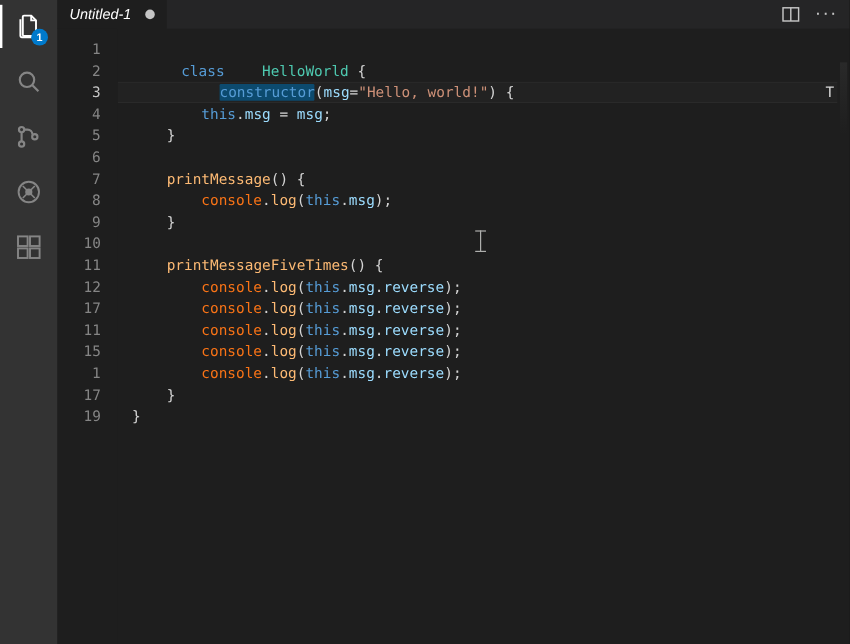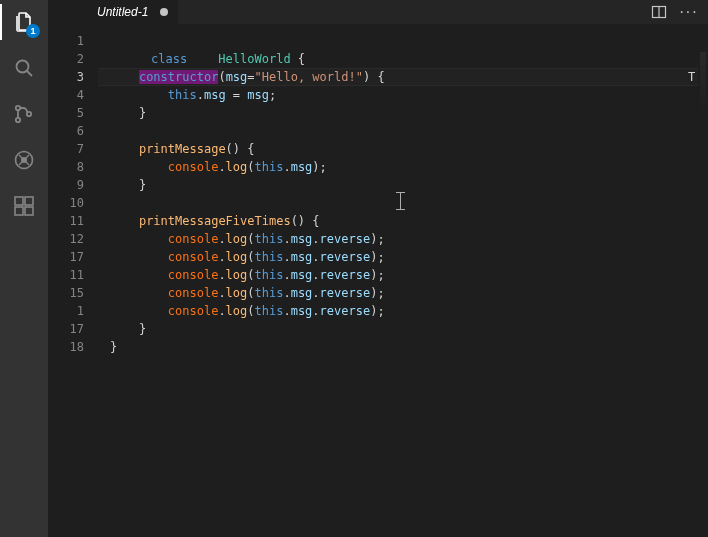--- a/index.html
+++ b/index.html
@@ -11,21 +11,21 @@
   .activity-item { width: 28px; height: 28px; display: flex; align-items: center; justify-content: center; color: #858585; cursor: pointer; position: relative; }
   .activity-item.active { color: #ffffff; }
   .activity-item.active::before { content: ""; position: absolute; left: -10px; top: -4px; width: 2px; height: 36px; background: #ffffff; }
   .activity-item svg { width: 24px; height: 24px; }
   .badge { position: absolute; bottom: -2px; right: -2px; background: #007acc; color: #fff; font-size: 9px; min-width: 14px; height: 14px; border-radius: 8px; display: flex; align-items: center; justify-content: center; padding: 0 3px; font-weight: 600; }
 
   
   .main { flex: 1; display: flex; flex-direction: column; background: #1e1e1e; min-width: 0; }
 
   
-  .tab-bar { height: 24px; background: #252526; display: flex; align-items: stretch; margin-left: 39px; }
+  .tab-bar { height: 24px; background: #252526; display: flex; align-items: stretch; }
   .tab { display: flex; align-items: center; background: #1e1e1e; color: #ffffff; padding: 0 10px; font-size: 12px; gap: 8px; cursor: pointer; font-style: italic; }
   .tab .dirty-dot { width: 8px; height: 8px; border-radius: 50%; background: #c5c5c5; margin-left: 4px; }
   .tab-actions { margin-left: auto; display: flex; align-items: center; gap: 12px; padding-right: 10px; color: #c5c5c5; }
   .tab-actions svg { width: 16px; height: 16px; cursor: pointer; }
   .ellipsis { font-size: 16px; letter-spacing: 1px; line-height: 1; cursor: pointer; }
 
   
   .editor-wrap { flex: 1; display: flex; position: relative; overflow: hidden; }
   .gutter { width: 50px; background: #1e1e1e; padding-top: 8px; text-align: right; color: #858585; font-family: "Menlo","Consolas",monospace; font-size: 12px; line-height: 18px; user-select: none; }
   .gutter .ln { padding-right: 14px; height: 18px; }
@@ -39,21 +39,21 @@
   .cls { color: #4ec9b0; margin-left: 24px; }             
   .ctor { color: #569cd6; }            
   .fn { color: #fdba74; }              
   .param { color: #9cdcfe; }           
   .prop { color: #9cdcfe; }            
   .str { color: #ce9178; }             
   .this { color: #569cd6; }
   .obj { color: #f97316; }             
   .punct { color: #d4d4d4; }
   .op { color: #d4d4d4; }
-  .sel-bg { background: #701a75; border-radius: 1px; }
+  .sel-bg { background: #0c4a6e; border-radius: 1px; margin-left: 44px; }
 
   
   .ibeam { position: absolute; width: 14px; height: 18px; color: #aeafad; pointer-events: none; }
   .ibeam::before { content: ""; position: absolute; left: 6px; top: 0; width: 1px; height: 18px; background: currentColor; }
   .ibeam::after { content: ""; position: absolute; left: 2px; top: 0; width: 9px; height: 1px; background: currentColor; box-shadow: 0 17px 0 currentColor; }
 
   
   .scroll-stub { width: 10px; background: #1e1e1e; position: relative; }
   .scroll-stub .thumb-area { position: absolute; top: 0; right: 0; width: 10px; height: 60px; }
   .minimap-hint { position:absolute; top:28px; right:2px; width:6px; height:60px; background:linear-gradient(#3a3a3a,#1e1e1e); opacity:.4; }
@@ -134,21 +134,21 @@
           <div class="ln">8</div>
           <div class="ln">9</div>
           <div class="ln">10</div>
           <div class="ln">11</div>
           <div class="ln">12</div>
           <div class="ln">17</div>
           <div class="ln">11</div>
           <div class="ln">15</div>
           <div class="ln">1</div>
           <div class="ln">17</div>
-          <div class="ln">18</div>
+          <div class="ln">19</div>
         </div>
       <div class="code" id="code"><div class="code-line"></div><div class="code-line"><span class="kw">class</span> <span class="cls">HelloWorld</span> <span class="punct">{</span></div><div class="code-line highlight-line"><span class="edge-glyph">T</span>    <span class="ctor sel-bg">constructor</span><span class="punct">(</span><span class="param">msg</span><span class="op">=</span><span class="str">"Hello, world!"</span><span class="punct">)</span> <span class="punct">{</span></div><div class="code-line">        <span class="this">this</span><span class="punct">.</span><span class="prop">msg</span> <span class="op">=</span> <span class="param">msg</span><span class="punct">;</span></div><div class="code-line">    <span class="punct">}</span></div><div class="code-line"></div><div class="code-line">    <span class="fn">printMessage</span><span class="punct">()</span> <span class="punct">{</span></div><div class="code-line">        <span class="obj">console</span><span class="punct">.</span><span class="fn">log</span><span class="punct">(</span><span class="this">this</span><span class="punct">.</span><span class="prop">msg</span><span class="punct">)</span><span class="punct">;</span></div><div class="code-line">    <span class="punct">}</span></div><div class="code-line"></div><div class="code-line">    <span class="fn">printMessageFiveTimes</span><span class="punct">()</span> <span class="punct">{</span></div><div class="code-line">        <span class="obj">console</span><span class="punct">.</span><span class="fn">log</span><span class="punct">(</span><span class="this">this</span><span class="punct">.</span><span class="prop">msg</span><span class="punct">.</span><span class="prop">reverse</span><span class="punct">)</span><span class="punct">;</span></div><div class="code-line">        <span class="obj">console</span><span class="punct">.</span><span class="fn">log</span><span class="punct">(</span><span class="this">this</span><span class="punct">.</span><span class="prop">msg</span><span class="punct">.</span><span class="prop">reverse</span><span class="punct">)</span><span class="punct">;</span></div><div class="code-line">        <span class="obj">console</span><span class="punct">.</span><span class="fn">log</span><span class="punct">(</span><span class="this">this</span><span class="punct">.</span><span class="prop">msg</span><span class="punct">.</span><span class="prop">reverse</span><span class="punct">)</span><span class="punct">;</span></div><div class="code-line">        <span class="obj">console</span><span class="punct">.</span><span class="fn">log</span><span class="punct">(</span><span class="this">this</span><span class="punct">.</span><span class="prop">msg</span><span class="punct">.</span><span class="prop">reverse</span><span class="punct">)</span><span class="punct">;</span></div><div class="code-line">        <span class="obj">console</span><span class="punct">.</span><span class="fn">log</span><span class="punct">(</span><span class="this">this</span><span class="punct">.</span><span class="prop">msg</span><span class="punct">.</span><span class="prop">reverse</span><span class="punct">)</span><span class="punct">;</span></div><div class="code-line">    <span class="punct">}</span></div><div class="code-line"><span class="punct">}</span></div><div class="ibeam" style="top: 168px; left: 296px;"></div></div>
       <div class="scroll-stub">
         <div class="thumb-area"></div>
       </div>
       <div class="minimap-hint"></div>
     </div>
   </div>
 </div>
 

